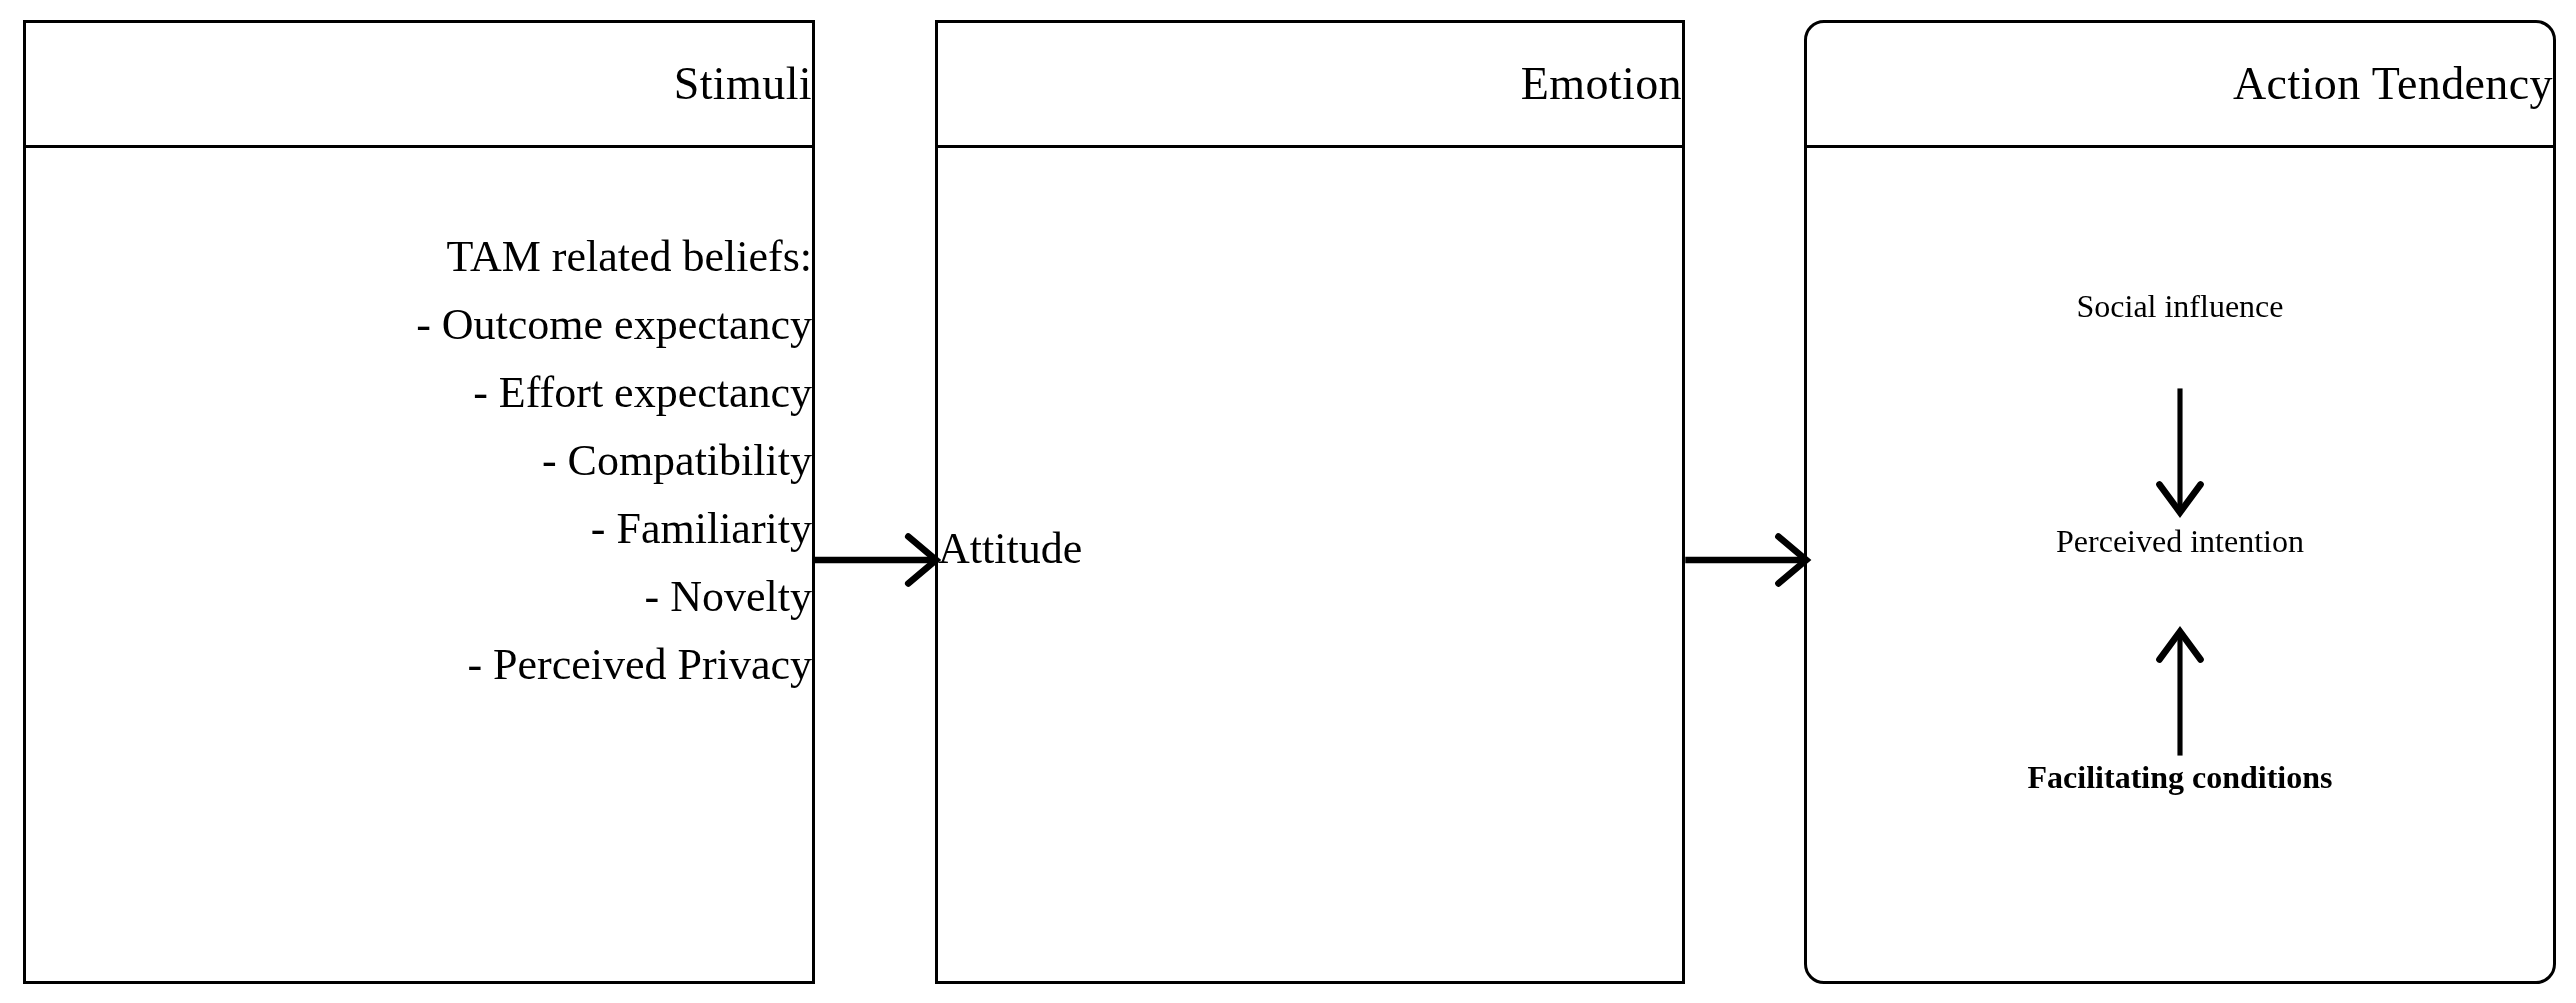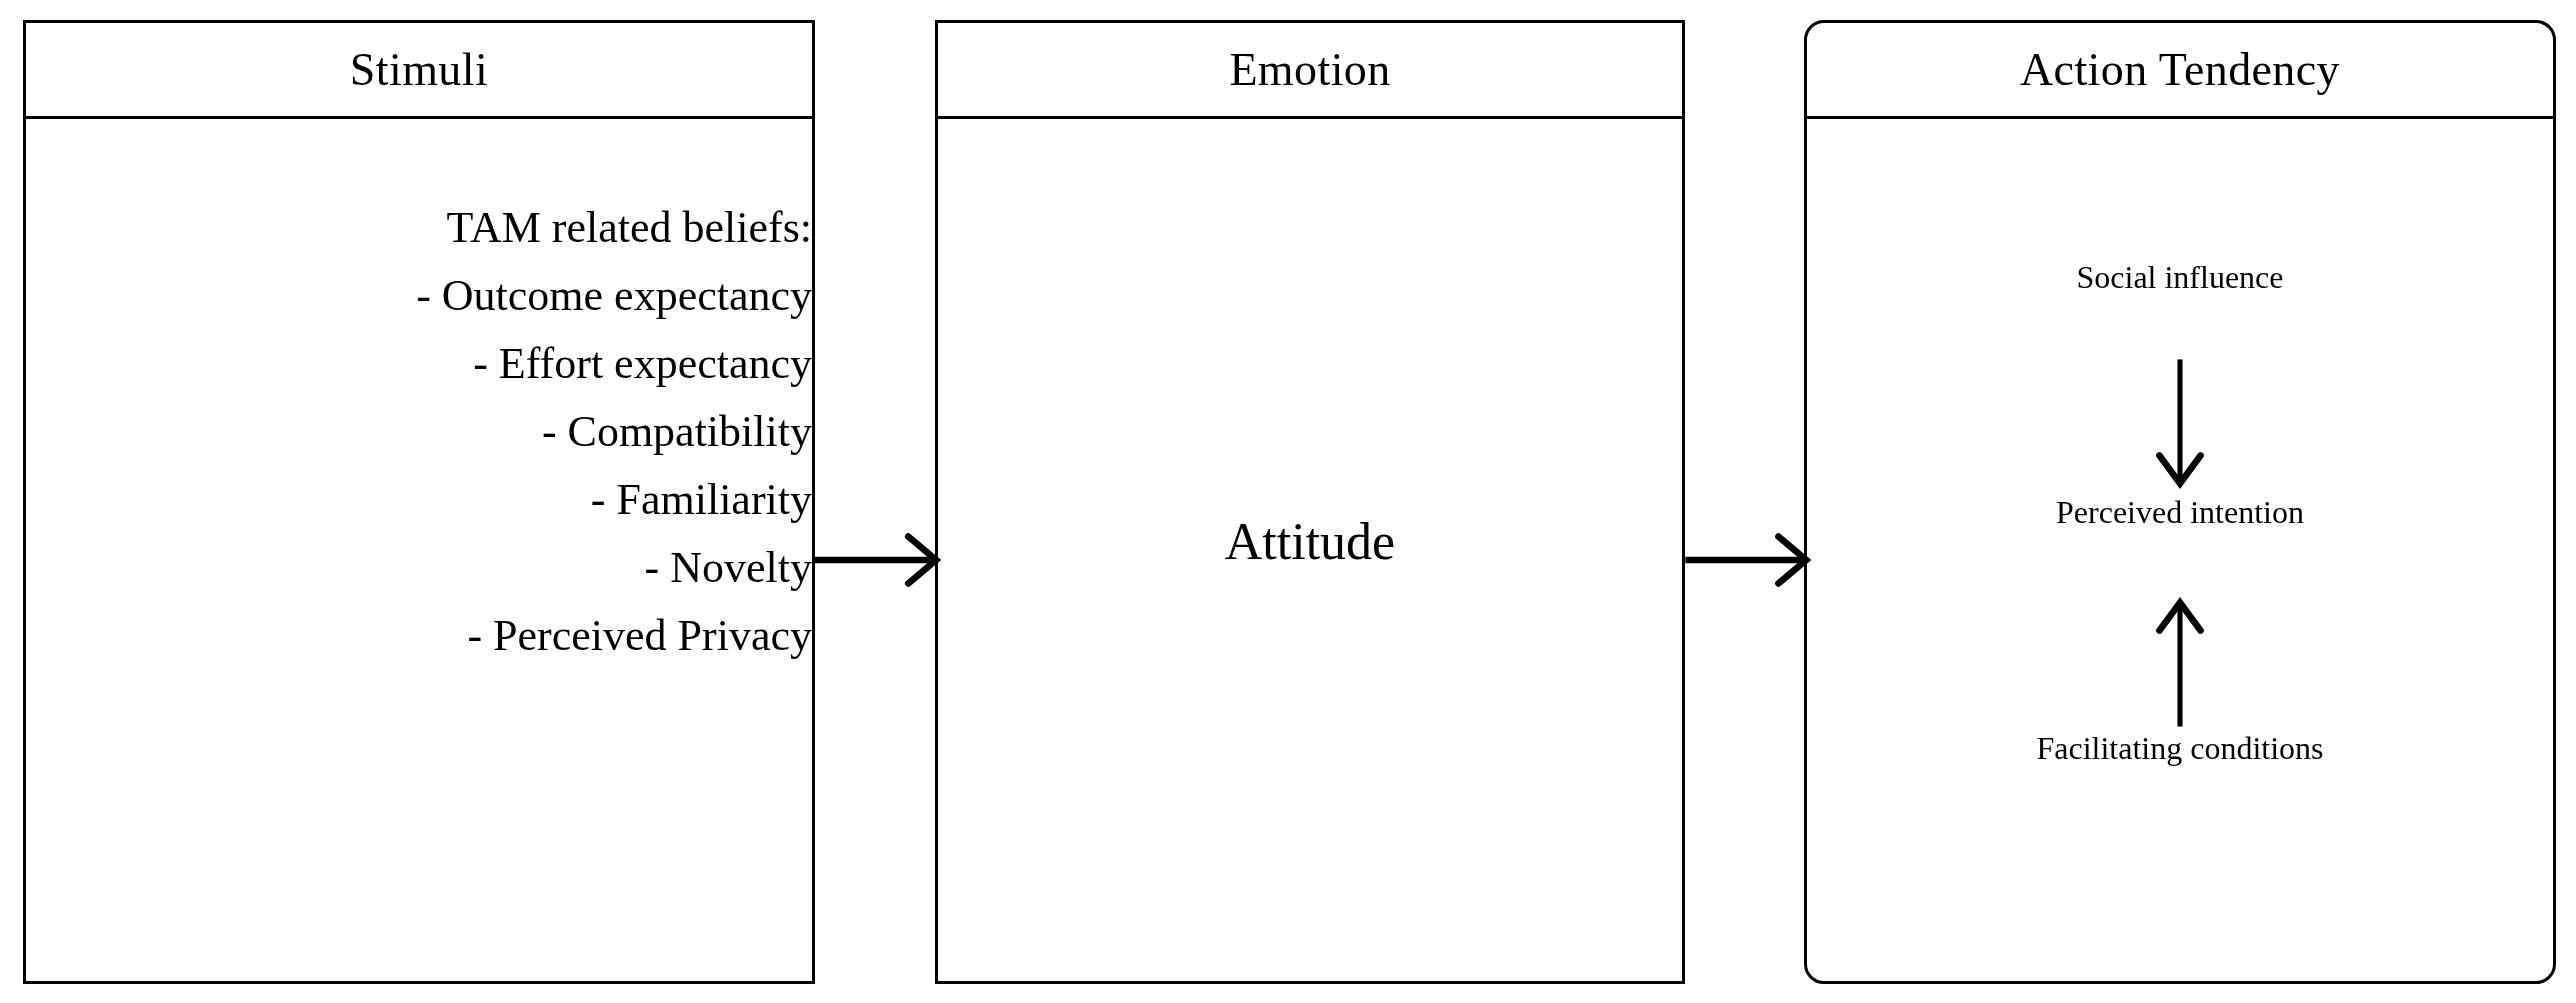--- a/index.html
+++ b/index.html
@@ -22,25 +22,25 @@
   .box {
     position: absolute;
     box-sizing: border-box;
     border: 3.7px solid #000000;
     background: #ffffff;
     display: flex;
     flex-direction: column;
   }
   .box-header {
     box-sizing: border-box;
-    height: 96px;
+    height: 125px;
     border-bottom: 3.7px solid #000000;
     display: flex;
     align-items: center;
-    justify-content: center;
+    justify-content: flex-end;
     flex: 0 0 auto;
   }
   .box-title {
     font-size: 46px;
     line-height: 1;
     letter-spacing: 0.4px;
     white-space: nowrap;
   }
   .box-body {
     flex: 1 1 auto;
@@ -64,40 +64,40 @@
     font-size: 44px;
     line-height: 68px;
     white-space: nowrap;
   }
 
   
   .emotion-label {
     position: absolute;
     left: 0;
     right: 0;
-    top: 397px;
-    text-align: center;
-    font-size: 52px;
+    top: 379px;
+    text-align: left;
+    font-size: 44px;
     line-height: 1;
     white-space: nowrap;
   }
 
   
   .at-label {
     position: absolute;
     left: 0;
     right: 0;
     text-align: center;
     font-size: 32px;
     line-height: 1;
     white-space: nowrap;
   }
   #at-social   { top: 142px; }
   #at-behavior { top: 377px; }
-  #at-facil    { top: 613px; }
+  #at-facil    { top: 613px; font-weight: bold; }
 
   .at-arrow {
     position: absolute;
     left: 50%;
     transform: translateX(-50%);
     width: 66px;
   }
   #at-arrow-down { top: 240px;  height: 127px; }
   #at-arrow-up   { top: 481px;  height: 127px; }
 

